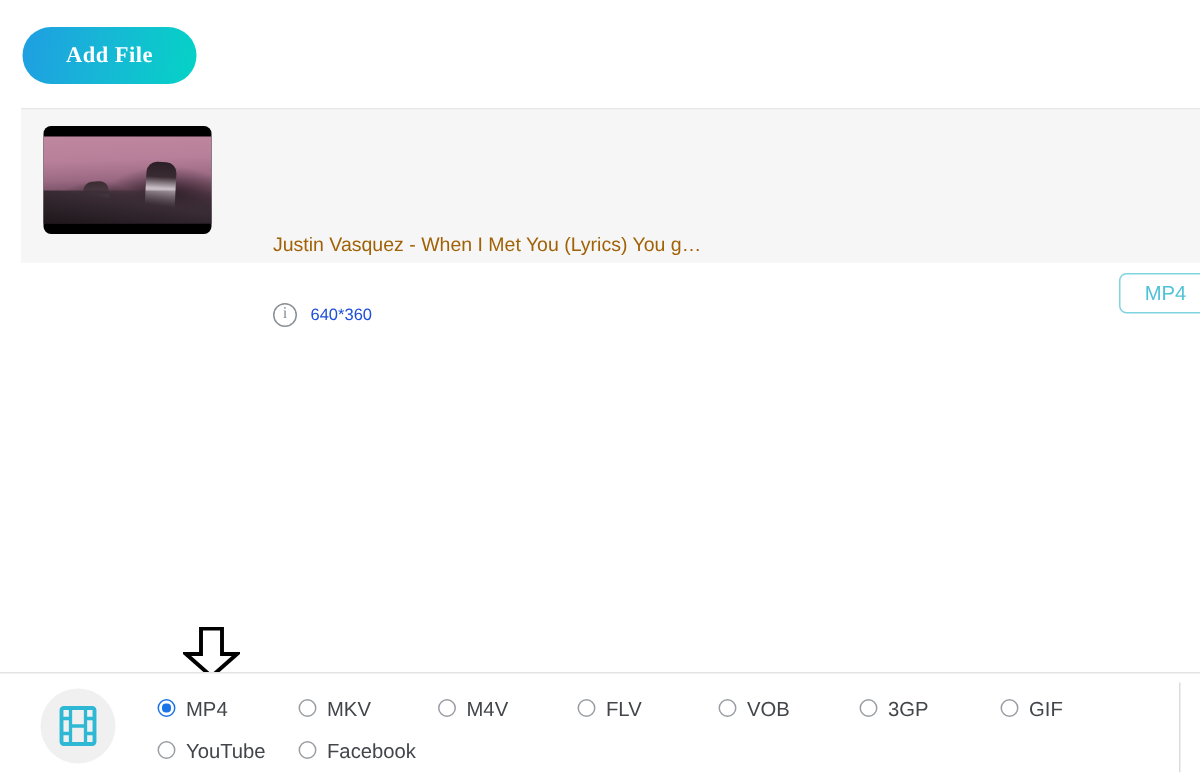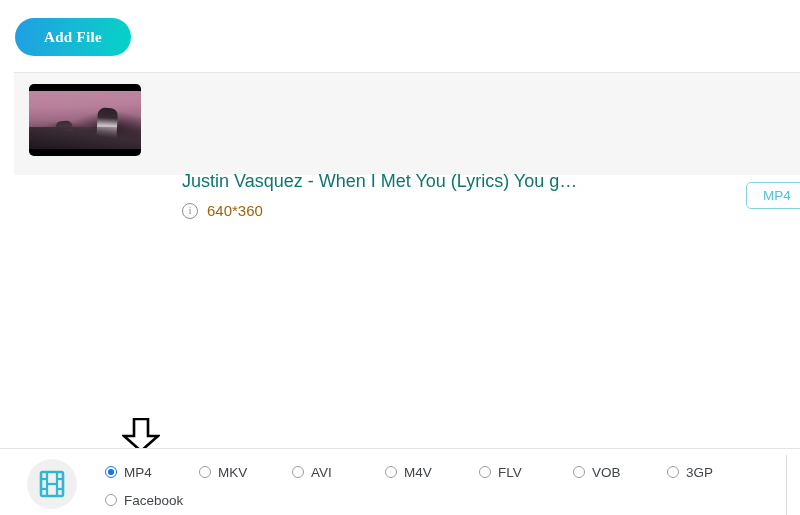--- a/index.html
+++ b/index.html
@@ -86,24 +86,24 @@
     transform: rotate(3deg);
   }
   .thumb-ridge {
     position: absolute;
     left: 0; bottom: 0;
     width: 112px; height: 22px;
     background: linear-gradient(8deg, #1d161b 0%, #3a2c35 60%, rgba(58,44,53,0) 100%);
   }
   .file-title {
     position: absolute;
-    left: 168px; top: 98px;
+    left: 168px; top: 82px;
     width: 470px;
-    font-size: 18px;
-    color: #0f766e;
+    font-size: 13px;
+    color: #a16207;
     white-space: nowrap;
     overflow: hidden;
   }
   .file-meta {
     position: absolute;
     left: 168px; top: 129px;
     display: flex;
     align-items: center;
     gap: 9px;
   }
@@ -111,22 +111,22 @@
     width: 16px; height: 16px;
     border: 1.3px solid #8b9097;
     border-radius: 50%;
     color: #8b9097;
     font-size: 11px;
     font-family: "Liberation Serif", serif;
     line-height: 13px;
     text-align: center;
   }
   .file-res {
-    font-size: 15px;
-    color: #a16207;
+    font-size: 11px;
+    color: #1d4ed8;
   }
   .format-badge {
     position: absolute;
     left: 732px; top: 109px;
     width: 62px; height: 27px;
     border: 1px solid #7fd4e0;
     border-radius: 5px;
     background: #ffffff;
     color: #4fc3d6;
     font-size: 13.5px;
@@ -260,37 +260,41 @@
         <div class="fmt-opt">
           <span class="radio checked"></span>
           <span class="fmt-label">MP4</span>
         </div>
         <div class="fmt-opt">
           <span class="radio"></span>
           <span class="fmt-label">MKV</span>
         </div>
         <div class="fmt-opt">
           <span class="radio"></span>
-          <span class="fmt-label">AVI</span>
-        </div>
-        <div class="fmt-opt">
-          <span class="radio"></span>
           <span class="fmt-label">M4V</span>
         </div>
         <div class="fmt-opt">
           <span class="radio"></span>
           <span class="fmt-label">FLV</span>
         </div>
         <div class="fmt-opt">
           <span class="radio"></span>
           <span class="fmt-label">VOB</span>
         </div>
         <div class="fmt-opt">
           <span class="radio"></span>
           <span class="fmt-label">3GP</span>
+        </div>
+        <div class="fmt-opt">
+          <span class="radio"></span>
+          <span class="fmt-label">GIF</span>
+        </div>
+        <div class="fmt-opt">
+          <span class="radio"></span>
+          <span class="fmt-label">YouTube</span>
         </div>
         <div class="fmt-opt">
           <span class="radio"></span>
           <span class="fmt-label">Facebook</span>
         </div>
       </div>
   </div>
 
   <div id="right-divider"></div>
 </div>

